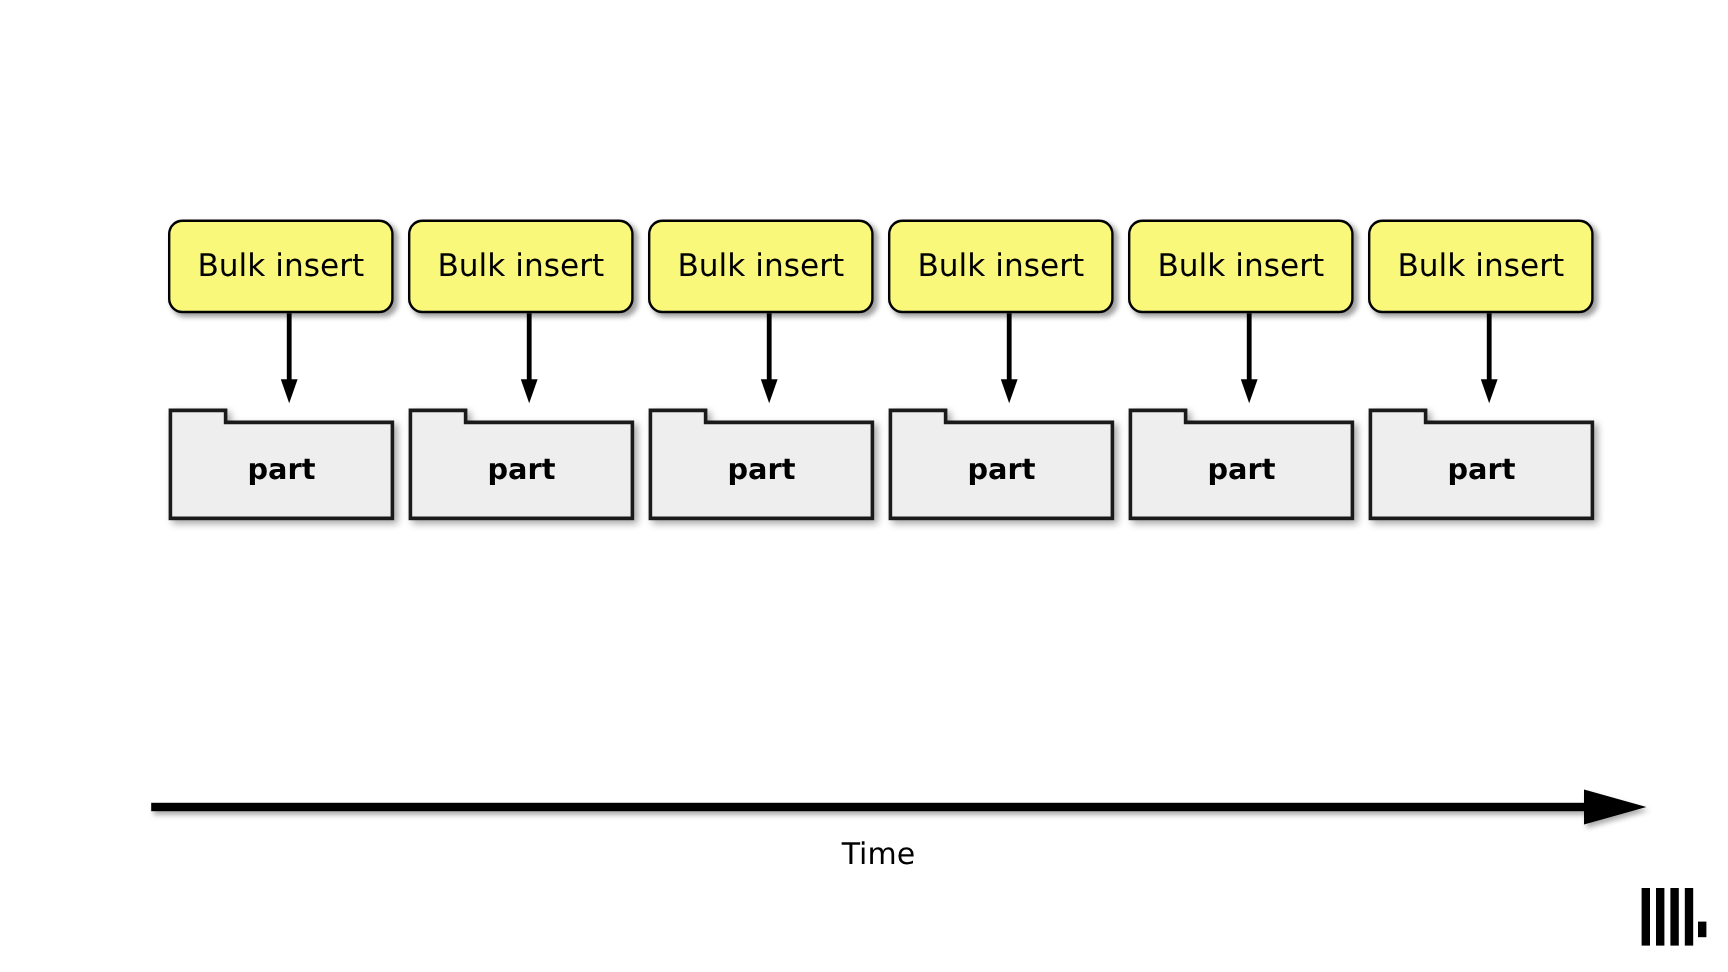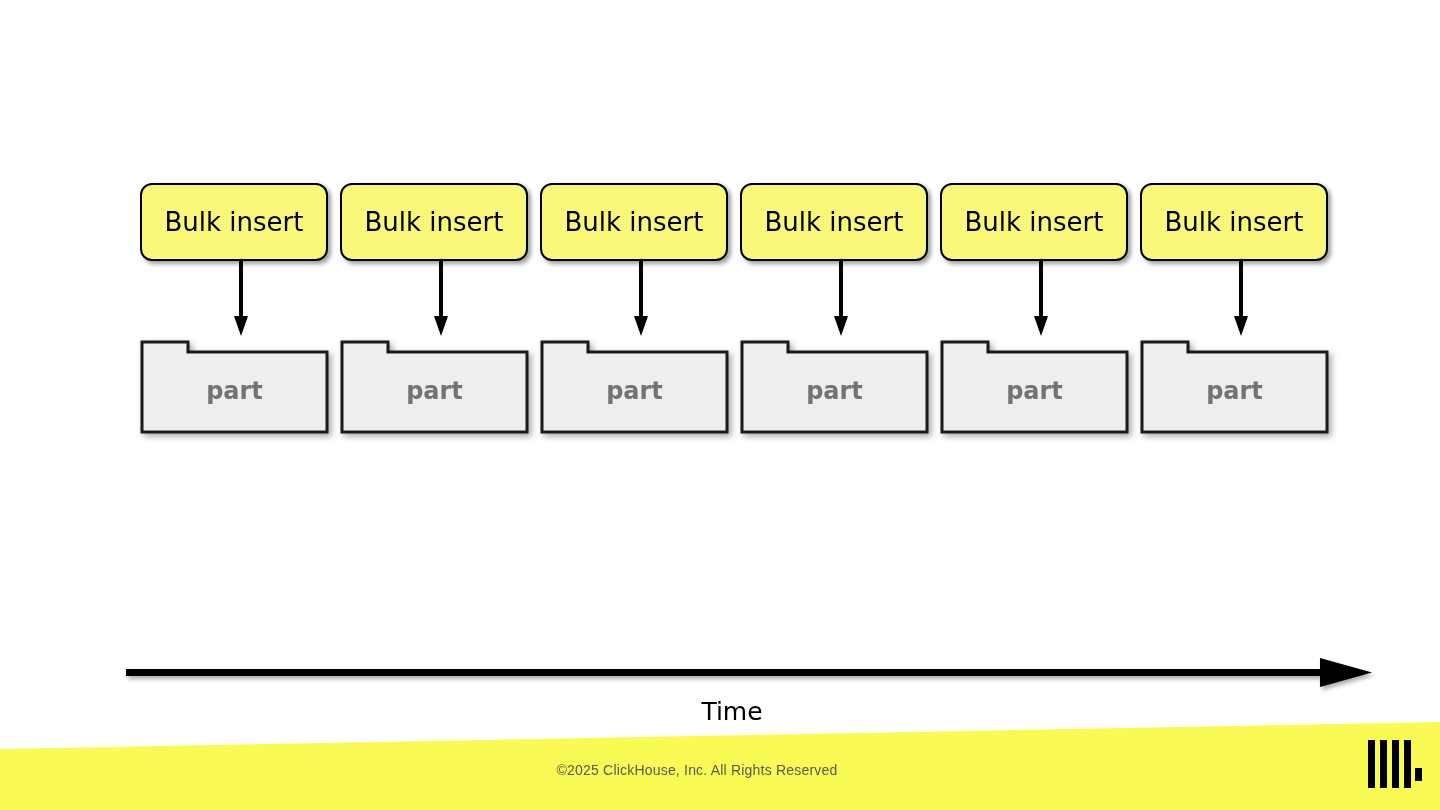--- a/index.html
+++ b/index.html
@@ -126,21 +126,21 @@
     top: 340px;
     width: 189px;
     height: 94px;
     display: flex;
     align-items: center;
     justify-content: center;
     padding-top: 8px;
     box-sizing: border-box;
     font-size: 24px;
     font-weight: bold;
-    color: #737373;
+    color: #000000;
     font-family: "DejaVu Sans", "Liberation Sans", sans-serif;
     pointer-events: none;
   }
 
   
   #time-axis {
     position: absolute;
     left: 120px;
     top: 655px;
     width: 1260px;
@@ -326,26 +326,20 @@
         <rect x="6" y="14" width="1202" height="7" fill="#000000"></rect>
         <polygon points="1200,3 1252,17.5 1200,32" fill="#000000"></polygon>
       </svg>
     </div>
     <div id="time-label">
       <span id="time-label-inner">Time</span>
     </div>
 
   </div>
 
-  <div id="footer">
-    <svg id="footer-shape" width="1440" height="110" viewBox="0 0 1440 110" xmlns="http://www.w3.org/2000/svg" preserveAspectRatio="none">
-      <polygon points="0,49 1440,22 1440,110 0,110" fill="#fafa55"></polygon>
-    </svg>
-    <div id="copyright">©2025 ClickHouse, Inc. All Rights Reserved</div>
-  </div>
 
   <div id="logo">
     <div class="bar" style="left:0px;"></div>
     <div class="bar" style="left:12px;"></div>
     <div class="bar" style="left:24px;"></div>
     <div class="bar" style="left:36px;"></div>
     <div class="dot"></div>
   </div>
 
 </div>

